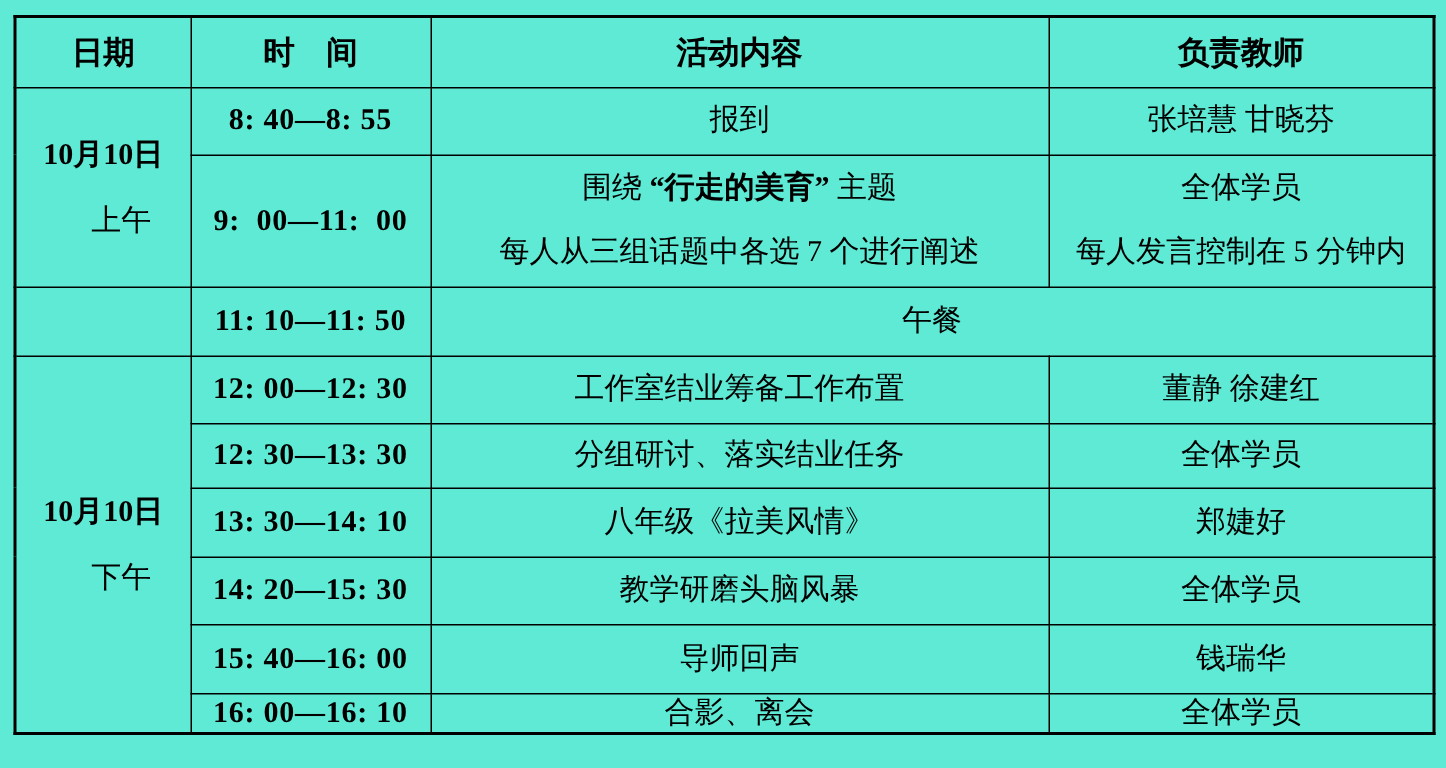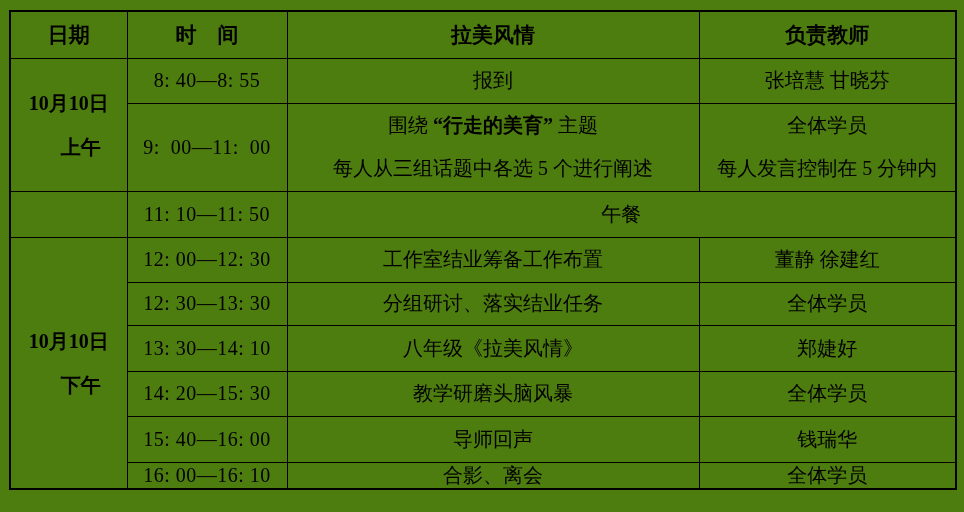--- a/index.html
+++ b/index.html
@@ -4,21 +4,21 @@
 <style>
   html, body {
     margin: 0;
     padding: 0;
     background: #ffffff;
   }
   .page {
     position: relative;
     width: 964px;
     height: 512px;
-    background: #4d7c0f;
+    background: #5eead4;
     color: #000000;
     font-family: "Liberation Serif", "DejaVu Serif", serif;
     overflow: hidden;
   }
   table.schedule {
     position: absolute;
     left: 9px;
     top: 10px;
     width: 946px;
     border-collapse: collapse;
@@ -48,30 +48,30 @@
   tr.h-r2       { height: 88px; }
   tr.h-r3       { height: 46px; }
   tr.h-r4       { height: 45px; }
   tr.h-r5       { height: 43px; }
   tr.h-r6       { height: 46px; }
   tr.h-r7       { height: 45px; }
   tr.h-r8       { height: 46px; }
   tr.h-r9       { height: 23px; }
 
   .time-cell {
-    font-weight: normal;
+    font-weight: bold;
     white-space: pre;
     letter-spacing: 0.5px;
   }
   .date-cell .line1 {
     font-weight: bold;
     line-height: 44px;
   }
   .date-cell .line2 {
-    font-weight: bold;
+    font-weight: normal;
     line-height: 44px;
     margin-left: 24px;
   }
   .twolines .line {
     line-height: 43px;
   }
   .bold-seg {
     font-weight: bold;
     margin-top: 16px;
   }
@@ -85,39 +85,39 @@
       <col class="c-date">
       <col class="c-time">
       <col class="c-activity">
       <col class="c-teacher">
     </colgroup>
 
     <tbody>
         <tr class="h-header">
       <th>日期</th>
       <th>时　间</th>
-      <th>拉美风情</th>
+      <th>活动内容</th>
       <th>负责教师</th>
     </tr>
 
     <tr class="h-r1">
       <td class="date-cell" rowspan="2">
         <div class="line1">10月10日</div>
         <div class="line2">上午</div>
       </td>
       <td class="time-cell">8: 40—8: 55</td>
       <td>报到</td>
       <td>张培慧 甘晓芬</td>
     </tr>
 
     <tr class="h-r2">
       <td class="time-cell">9:  00—11:  00</td>
       <td class="twolines">
         <div class="line"><span>围绕 </span><span class="bold-seg">“行走的美育”</span><span> 主题</span></div>
-        <div class="line">每人从三组话题中各选 5 个进行阐述</div>
+        <div class="line">每人从三组话题中各选 7 个进行阐述</div>
       </td>
       <td class="twolines">
         <div class="line">全体学员</div>
         <div class="line">每人发言控制在 5 分钟内</div>
       </td>
     </tr>
 
     <tr class="h-r3">
       <td></td>
       <td class="time-cell">11: 10—11: 50</td>

